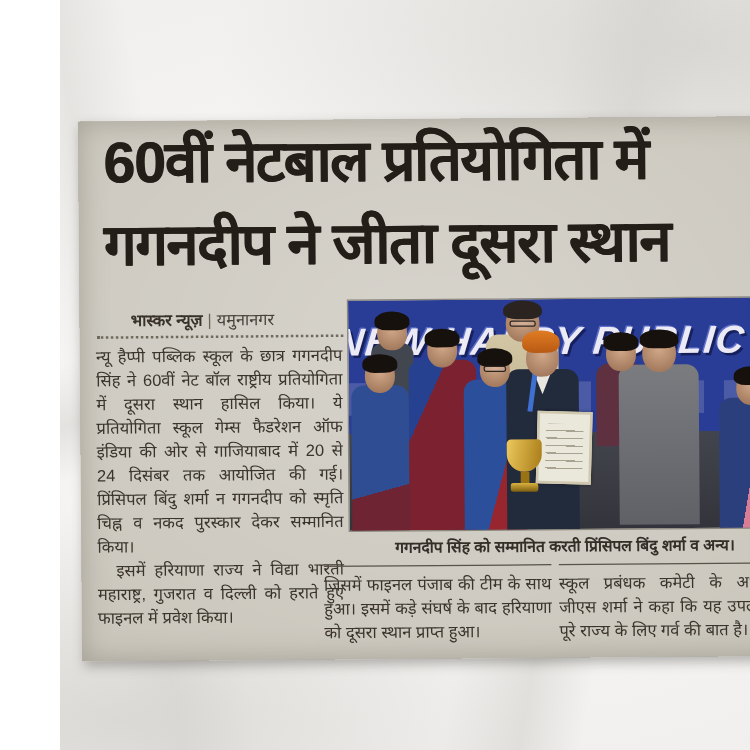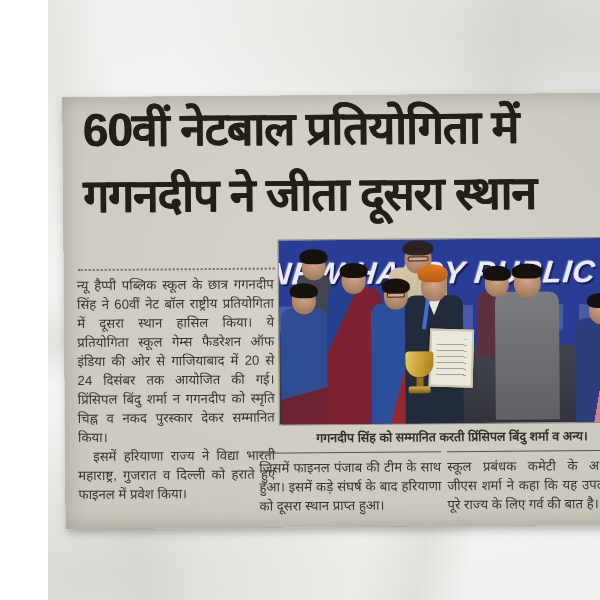--- a/index.html
+++ b/index.html
@@ -107,20 +107,23 @@
 </style>
 </head>
 <body>
 
 <div class="scene">
 
   <div class="clipping">
 
     <h1 class="headline"><span class="hl1">60वीं नेटबाल प्रतियोगिता में</span><span class="hl2">गगनदीप ने जीता दूसरा स्थान</span></h1>
 
+    <div class="byline">
+      <span class="src">भास्कर न्यूज़</span><span class="sep">|</span><span class="loc">यमुनानगर</span>
+    </div>
     <div class="byline-rule"></div>
 
     <div class="bodytext col-left">
       <p class="p1">न्यू हैप्पी पब्लिक स्कूल के छात्र गगनदीप सिंह ने 60वीं नेट बॉल राष्ट्रीय प्रतियोगिता में दूसरा स्थान हासिल किया। ये प्रतियोगिता स्कूल गेम्स फैडरेशन ऑफ इंडिया की ओर से गाजियाबाद में 20 से 24 दिसंबर तक आयोजित की गई। प्रिंसिपल बिंदु शर्मा न गगनदीप को स्मृति चिह्न व नकद पुरस्कार देकर सम्मानित किया।</p>
       <p class="p2">इसमें हरियाणा राज्य ने विद्या भारती महाराष्ट्र, गुजरात व दिल्ली को हराते हुए फाइनल में प्रवेश किया।</p>
     </div>
 
     <div class="photo">
       <div class="banner"><span>NEW HAPPY PUBLIC SCHOOL</span></div>
       <div class="banner-row2"></div>

